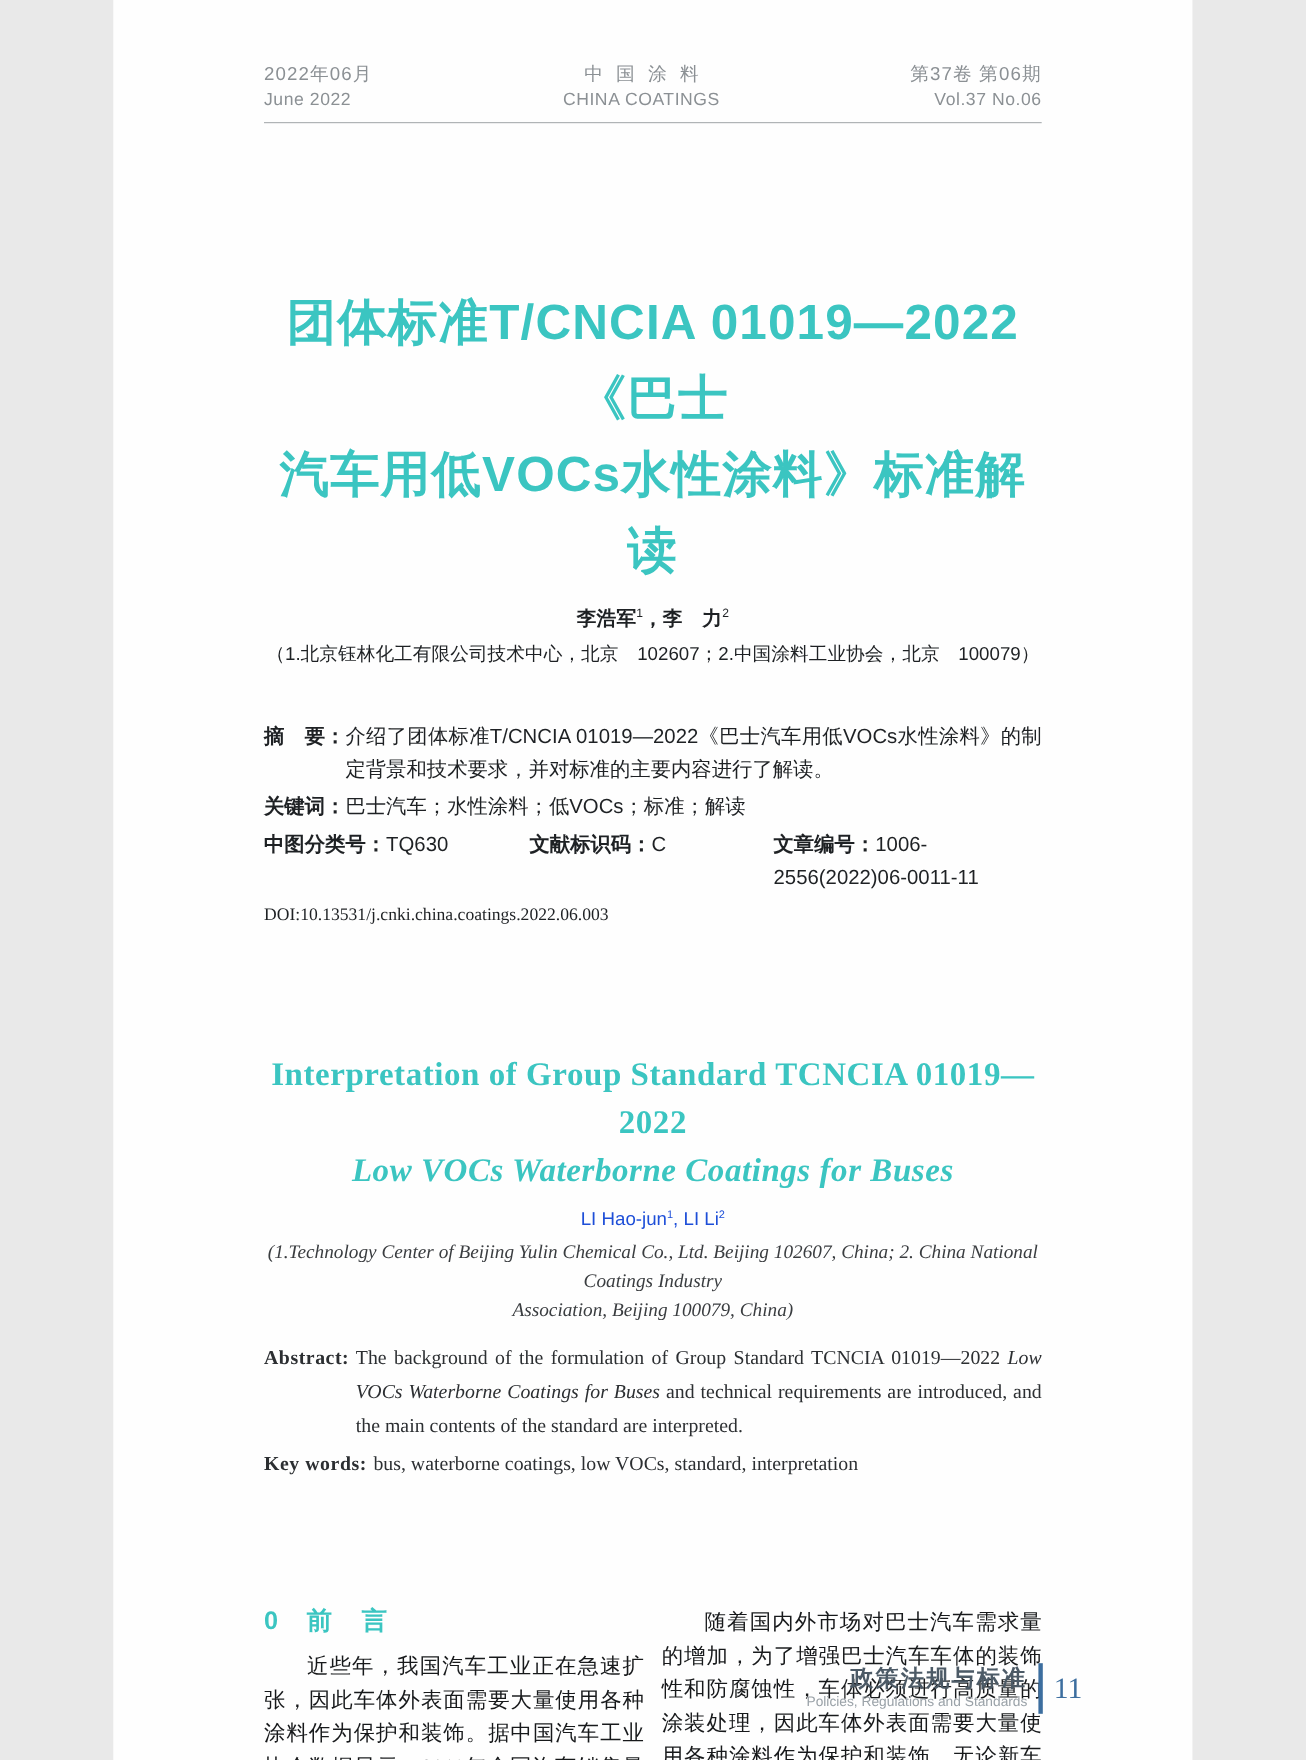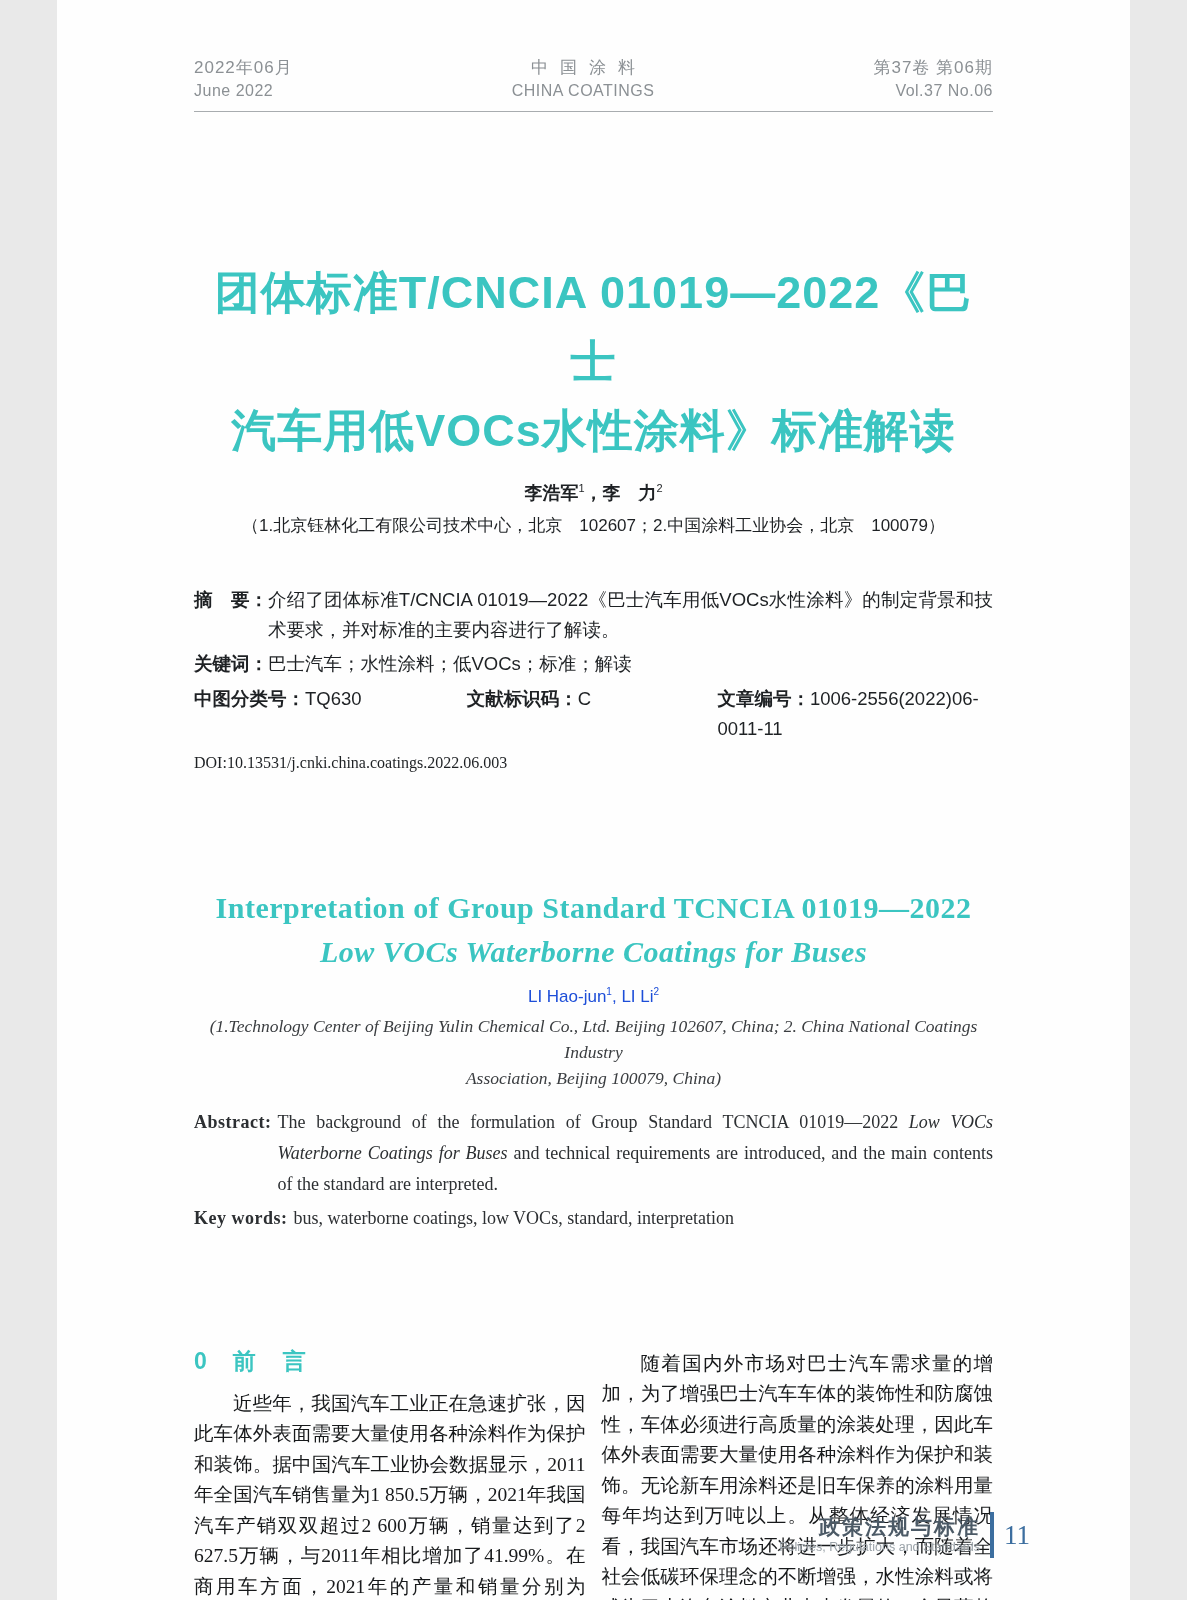--- a/index.html
+++ b/index.html
@@ -8,21 +8,21 @@
     --ink:#1e2124;
     --footer-dark:#4c5a66;
     --footer-light:#9aa2a8;
     --steel:#3c6e9f;
     --rule:#9a9fa3;
   }
   *{margin:0;padding:0;box-sizing:border-box;}
   html,body{background:#e9e9e9;}
   .page{
     position:relative;
-    width:1073px;height:1600px;
+    width:981px;height:1600px;
     margin:0 auto;
     background:#fefefe;
     overflow:hidden;
     font-family:"Liberation Sans",sans-serif;
     color:var(--ink);
   }
   .content{padding:56px 137px 0 137px;}
 
   
   .jheader{

